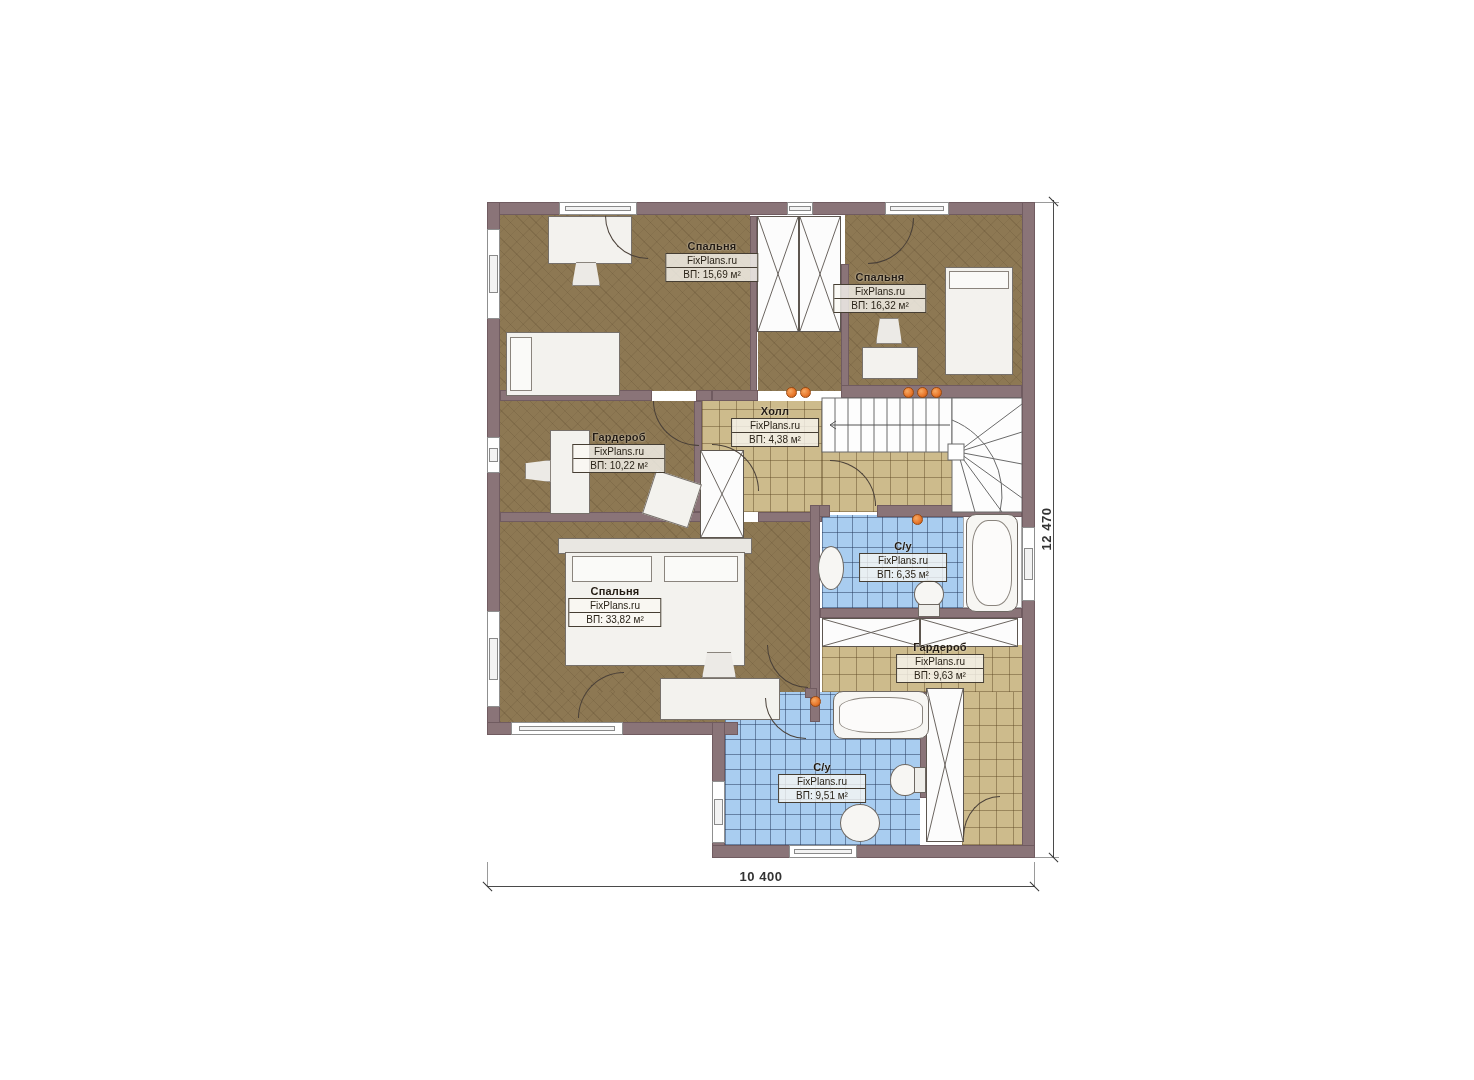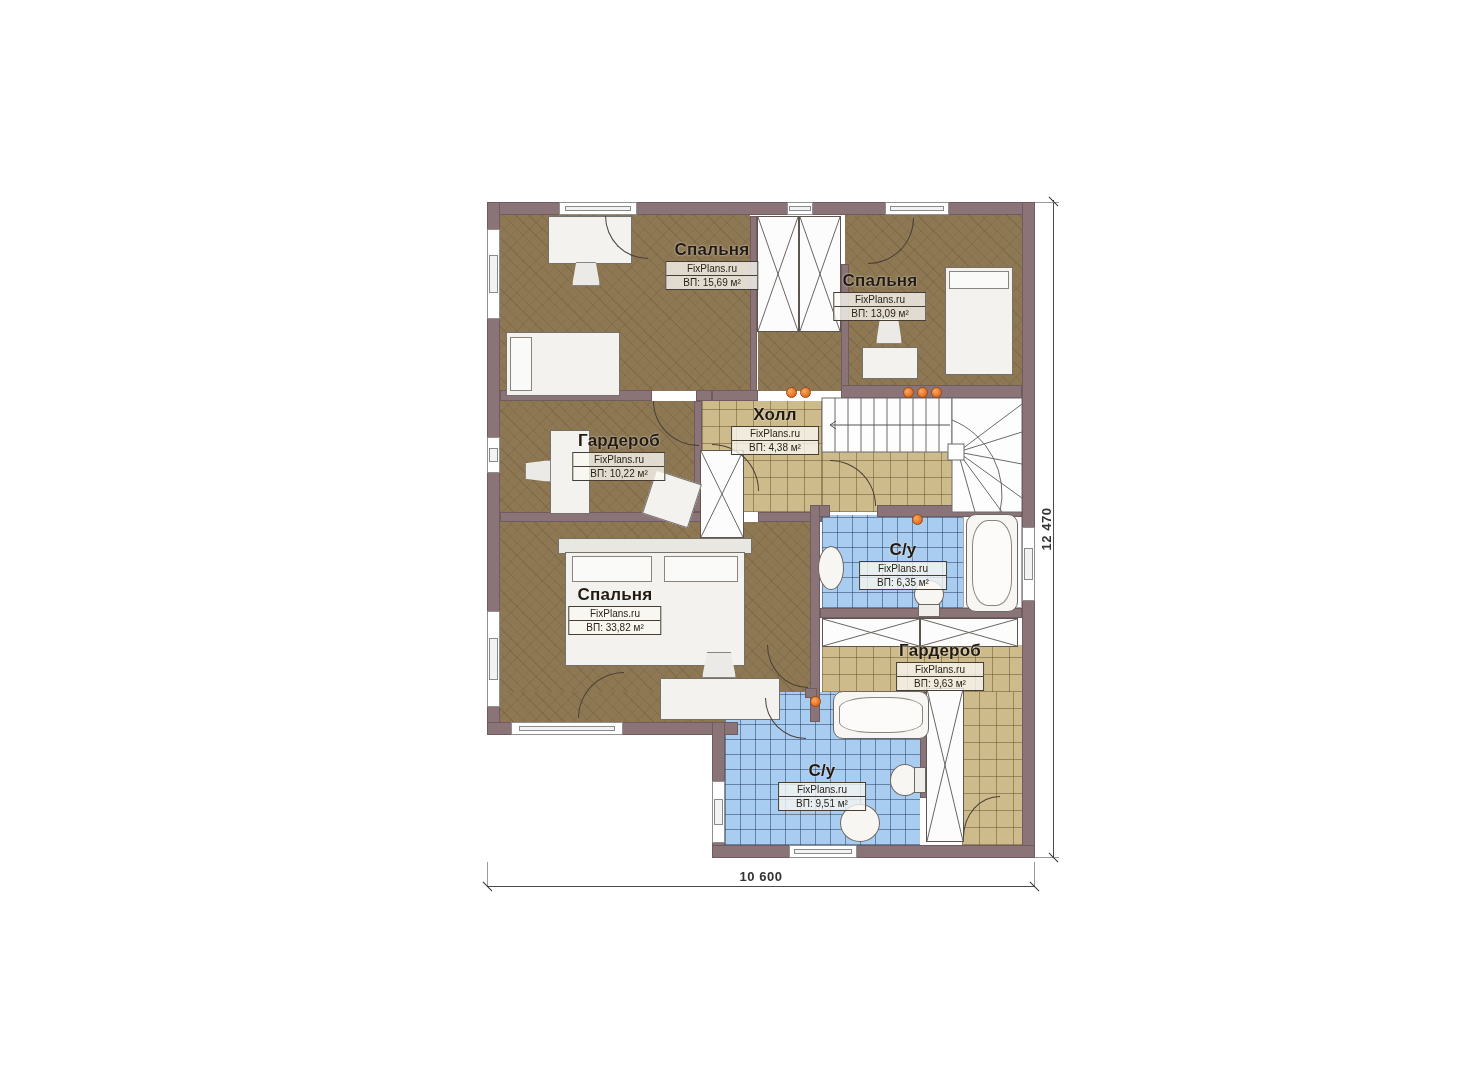--- a/index.html
+++ b/index.html
@@ -42,21 +42,21 @@
   .tub{position:absolute;background:#f7f6f3;border:1px solid #6e6862;border-radius:10px;}
   .tub .inner{position:absolute;inset:5px;border:1px solid #8a847d;border-radius:40%/30%;background:#fcfbfa;}
   .sink{position:absolute;background:#f7f6f3;border:1px solid #6e6862;border-radius:50%;}
   .toilet-bowl{position:absolute;background:#f7f6f3;border:1px solid #6e6862;border-radius:50% 50% 48% 48%;}
   .toilet-tank{position:absolute;background:#efeeea;border:1px solid #6e6862;}
   .light{position:absolute;width:9px;height:9px;border-radius:50%;
     background:radial-gradient(circle at 35% 35%, #f6a963, var(--light-dot,#e8762a) 60%, #b35413);
     border:1px solid #9c4a10;}
   
   .rlabel{position:absolute;transform:translateX(-50%);text-align:center;z-index:30;}
-  .rlabel .rname{font-size:17px;font-weight:bold;letter-spacing:.2px;color:#221a12;margin-bottom:1px;
+  .rlabel .rname{font-size:11px;font-weight:bold;letter-spacing:.2px;color:#221a12;margin-bottom:1px;
                  text-shadow:0 0 2px rgba(250,247,240,.9);}
   .rlabel .rbox{display:inline-block;border:1px solid #463e33;background:rgba(250,248,243,.78);}
   .rlabel .rrow{font-size:10px;padding:0 17px;line-height:13px;color:#2a2318;white-space:nowrap;}
   .rlabel .rrow:first-child{border-bottom:1px solid #463e33;}
   
   .dim-line{position:absolute;background:#4a4a4a;}
   .dim-tick{position:absolute;width:13px;height:1px;background:#333;transform:rotate(45deg);}
   .dim-text{position:absolute;font-size:13px;font-weight:bold;color:#333;letter-spacing:.5px;}
   .dim-ext{position:absolute;background:#9a9a9a;}
   svg.linework{position:absolute;left:0;top:0;width:1474px;height:1080px;pointer-events:none;z-index:5;}
@@ -238,21 +238,21 @@
     <div class="rname">Спальня</div>
     <div class="rbox">
       <div class="rrow">FixPlans.ru</div>
       <div class="rrow">ВП: 15,69 м²</div>
     </div>
   </div>
   <div class="rlabel" style="left:880px;top:271px;">
     <div class="rname">Спальня</div>
     <div class="rbox">
       <div class="rrow">FixPlans.ru</div>
-      <div class="rrow">ВП: 13,09 м²</div>
+      <div class="rrow">ВП: 16,32 м²</div>
     </div>
   </div>
   <div class="rlabel" style="left:775px;top:405px;">
     <div class="rname">Холл</div>
     <div class="rbox">
       <div class="rrow">FixPlans.ru</div>
       <div class="rrow">ВП: 4,38 м²</div>
     </div>
   </div>
   <div class="rlabel" style="left:619px;top:431px;">
@@ -296,15 +296,15 @@
   <div class="dim-ext" style="left:1035px;top:857px;width:24px;height:1px;"></div>
   <div class="dim-tick" style="left:1047px;top:201px;"></div>
   <div class="dim-tick" style="left:1047px;top:857px;"></div>
   <div class="dim-text" style="left:1046px;top:529px;transform:translate(-50%,-50%) rotate(-90deg);">12 470</div>
 
   <div class="dim-line" style="left:487px;top:886px;width:548px;height:1px;"></div>
   <div class="dim-ext" style="left:487px;top:862px;width:1px;height:24px;"></div>
   <div class="dim-ext" style="left:1034px;top:862px;width:1px;height:24px;"></div>
   <div class="dim-tick" style="left:481px;top:886px;"></div>
   <div class="dim-tick" style="left:1028px;top:886px;"></div>
-  <div class="dim-text" style="left:761px;top:869px;transform:translateX(-50%);">10 600</div>
+  <div class="dim-text" style="left:761px;top:869px;transform:translateX(-50%);">10 400</div>
 
 </div>
 
 </body></html>

